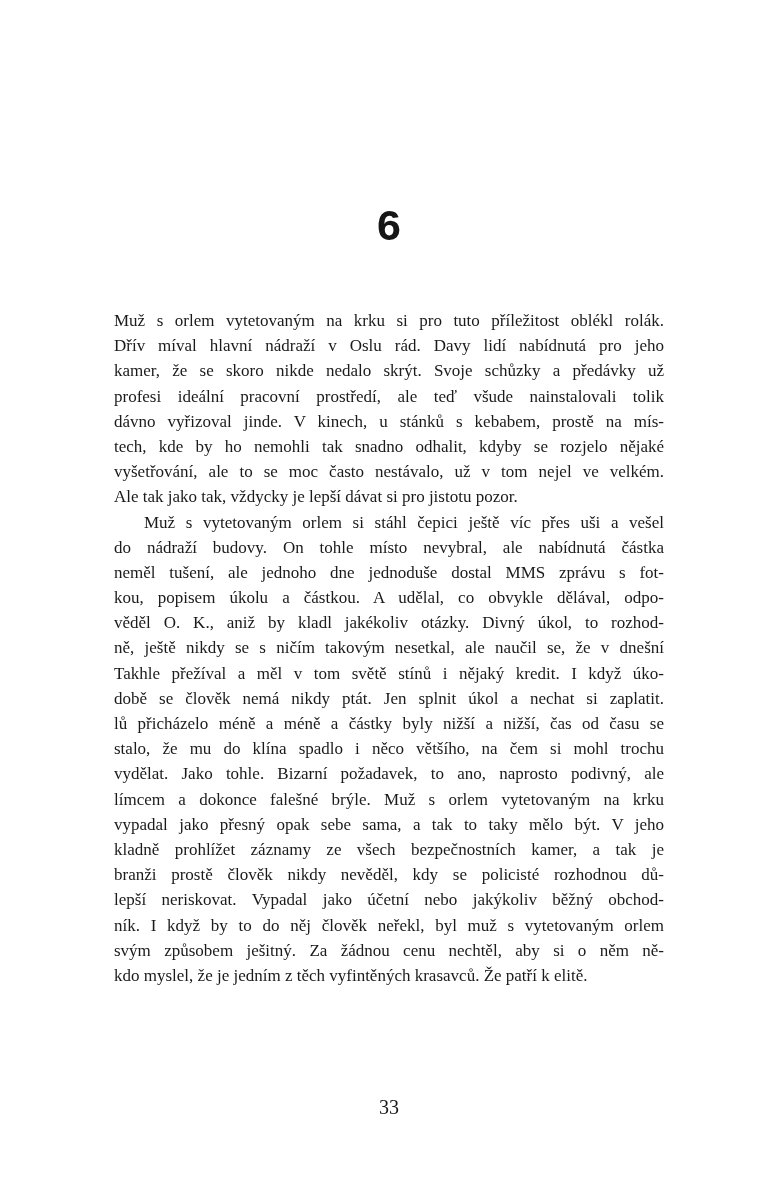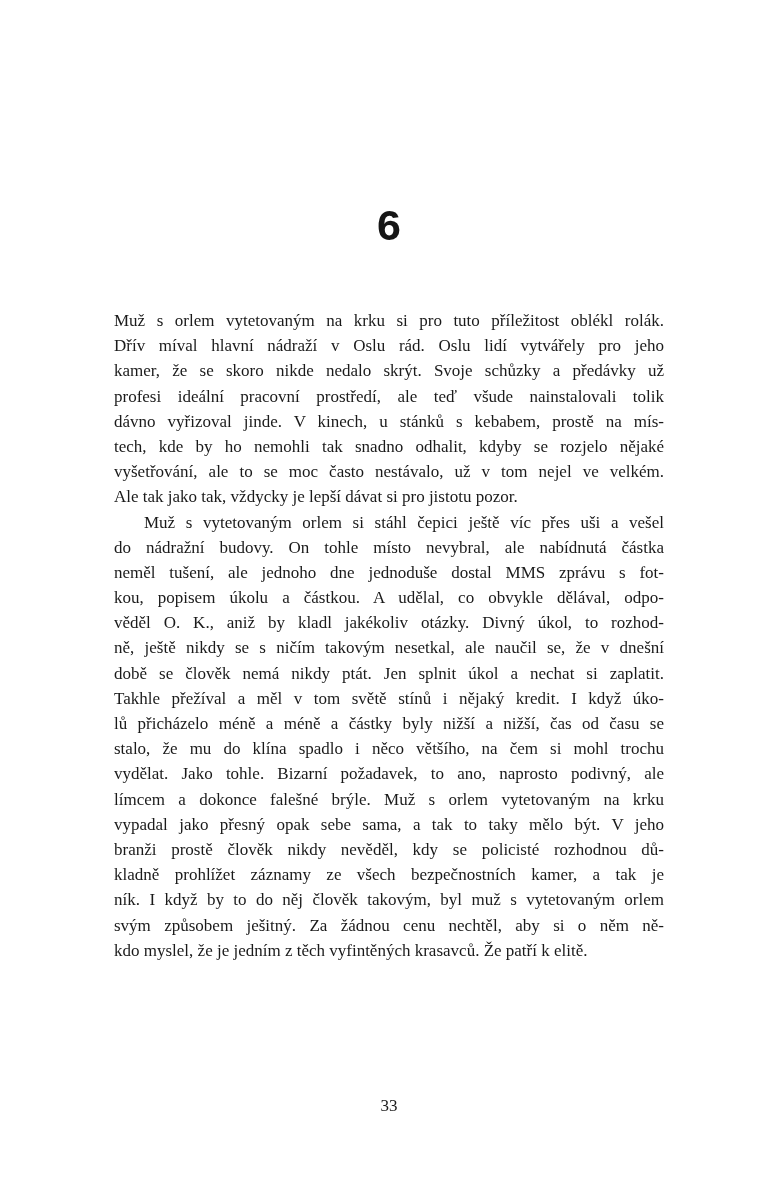--- a/index.html
+++ b/index.html
@@ -49,64 +49,65 @@
     text-align: center;
     text-align-last: left;
     white-space: nowrap;
   }
   .page-number {
     position: absolute;
     top: 1096px;
     left: 114px;
     width: 550px;
     text-align: center;
-    font-size: 17px;
+    font-size: 20px;
     color: #1a1a1a;
   }
 </style>
 </head>
 <body>
 
 <div class="book-page">
 
   <div class="chapter-number">6</div>
 
   <div class="text-column">
 
     <div class="paragraph">
       <div class="line">Muž s orlem vytetovaným na krku si pro tuto příležitost oblékl rolák.</div>
-      <div class="line">Dřív míval hlavní nádraží v Oslu rád. Oslu lidí vytvářely pro jeho</div>
+      <div class="line">Dřív míval hlavní nádraží v Oslu rád. Davy lidí nabídnutá pro jeho</div>
       <div class="line">kamer, že se skoro nikde nedalo skrýt. Svoje schůzky a předávky už</div>
       <div class="line">profesi ideální pracovní prostředí, ale teď všude nainstalovali tolik</div>
       <div class="line">dávno vyřizoval jinde. V kinech, u stánků s kebabem, prostě na mís-</div>
       <div class="line">tech, kde by ho nemohli tak snadno odhalit, kdyby se rozjelo nějaké</div>
       <div class="line">vyšetřování, ale to se moc často nestávalo, už v tom nejel ve velkém.</div>
       <div class="line last">Ale tak jako tak, vždycky je lepší dávat si pro jistotu pozor.</div>
     </div>
 
     <div class="paragraph">
       <div class="line indent">Muž s vytetovaným orlem si stáhl čepici ještě víc přes uši a vešel</div>
-      <div class="line">do nádražní budovy. On tohle místo nevybral, ale nabídnutá částka</div>
+      <div class="line">do nádraží budovy. On tohle místo nevybral, ale nabídnutá částka</div>
       <div class="line">neměl tušení, ale jednoho dne jednoduše dostal MMS zprávu s fot-</div>
       <div class="line">kou, popisem úkolu a částkou. A udělal, co obvykle dělával, odpo-</div>
       <div class="line">věděl O. K., aniž by kladl jakékoliv otázky. Divný úkol, to rozhod-</div>
       <div class="line">ně, ještě nikdy se s ničím takovým nesetkal, ale naučil se, že v dnešní</div>
+      <div class="line">Takhle přežíval a měl v tom světě stínů i nějaký kredit. I když úko-</div>
       <div class="line">době se člověk nemá nikdy ptát. Jen splnit úkol a nechat si zaplatit.</div>
-      <div class="line">Takhle přežíval a měl v tom světě stínů i nějaký kredit. I když úko-</div>
       <div class="line">lů přicházelo méně a méně a částky byly nižší a nižší, čas od času se</div>
       <div class="line">stalo, že mu do klína spadlo i něco většího, na čem si mohl trochu</div>
       <div class="line">vydělat. Jako tohle. Bizarní požadavek, to ano, naprosto podivný, ale</div>
     </div>
 
     <div class="paragraph">
       <div class="line">límcem a dokonce falešné brýle. Muž s orlem vytetovaným na krku</div>
       <div class="line">vypadal jako přesný opak sebe sama, a tak to taky mělo být. V jeho</div>
+      <div class="line">kladně prohlížet záznamy ze všech bezpečnostních kamer, a tak je</div>
       <div class="line">branži prostě člověk nikdy nevěděl, kdy se policisté rozhodnou dů-</div>
-      <div class="line">kladně prohlížet záznamy ze všech bezpečnostních kamer, a tak je</div>
-      <div class="line">ník. I když by to do něj člověk takovým, byl muž s vytetovaným orlem</div>
+      <div class="line">lepší neriskovat. Vypadal jako účetní nebo jakýkoliv běžný obchod-</div>
+      <div class="line">ník. I když by to do něj člověk neřekl, byl muž s vytetovaným orlem</div>
       <div class="line">svým způsobem ješitný. Za žádnou cenu nechtěl, aby si o něm ně-</div>
       <div class="line last">kdo myslel, že je jedním z těch vyfintěných krasavců. Že patří k elitě.</div>
     </div>
 
   </div>
 
   <div class="page-number">33</div>
 
 </div>
 

